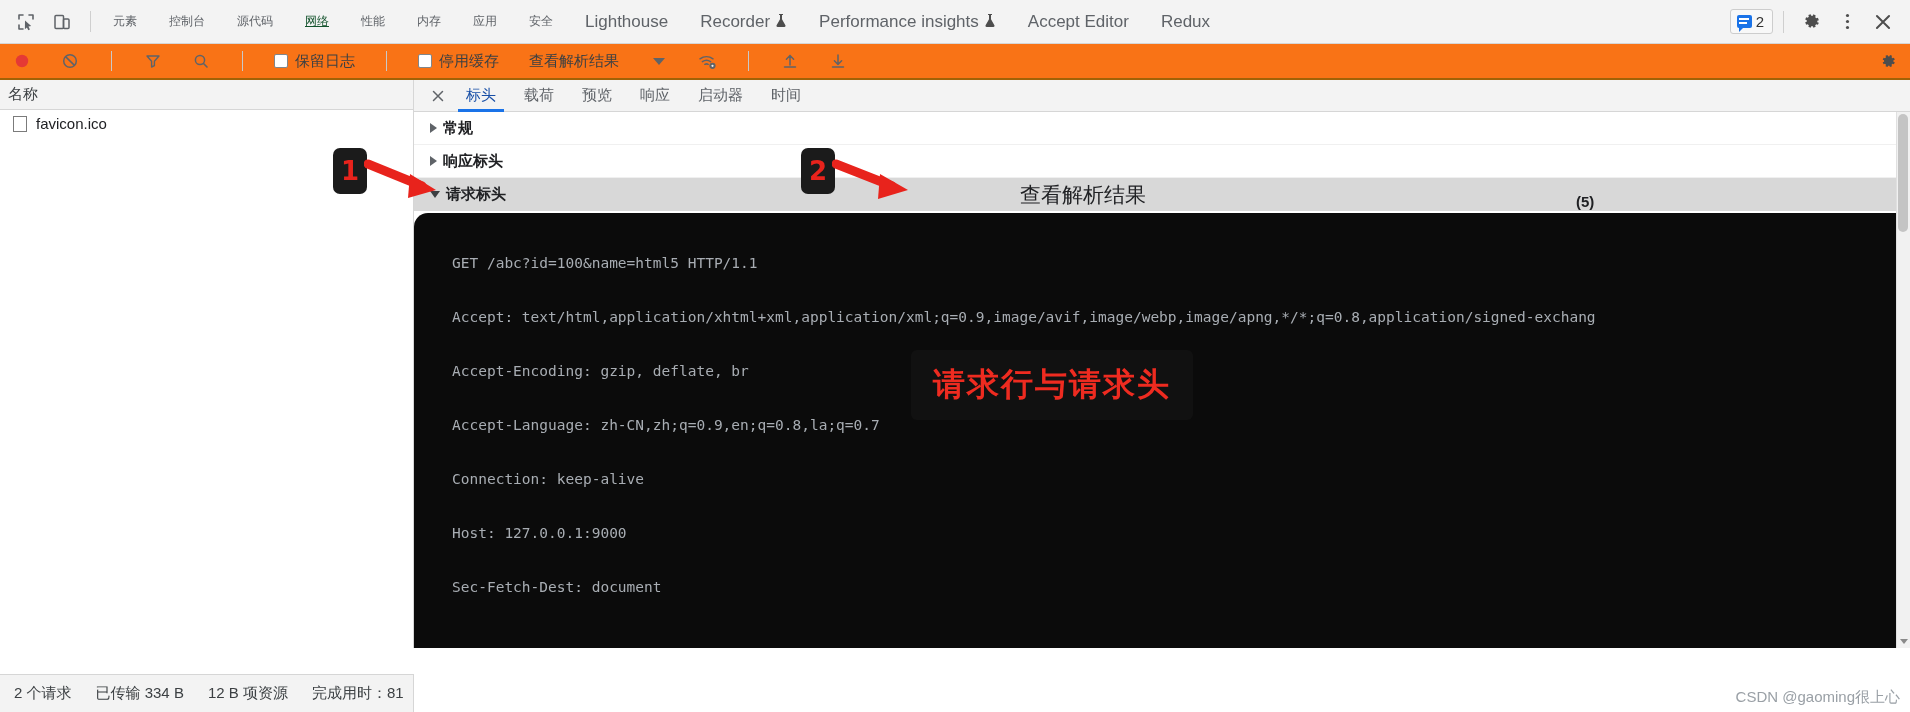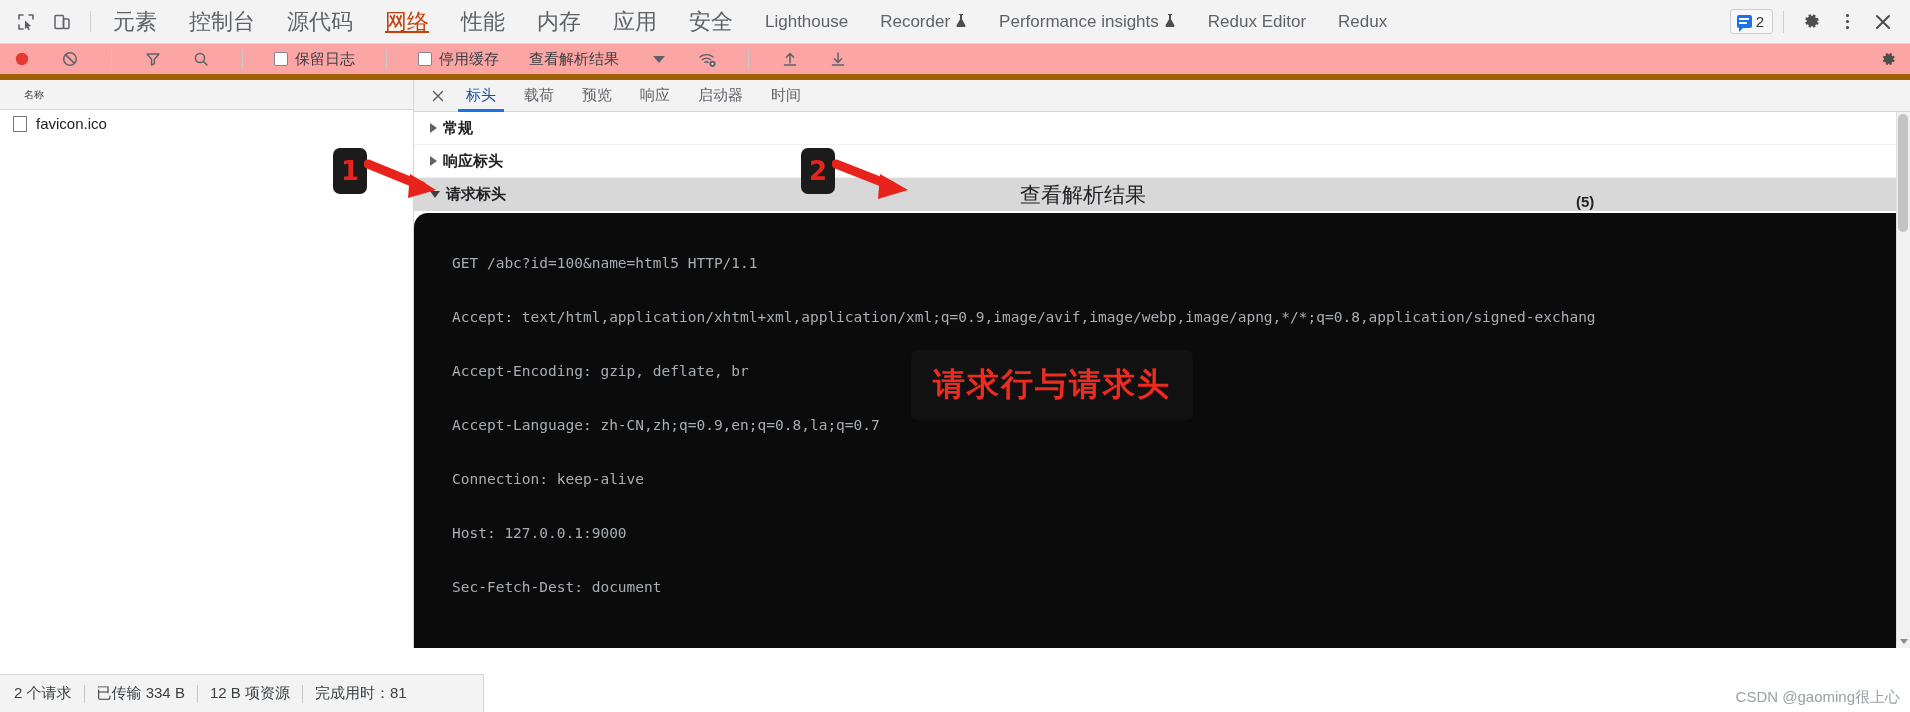--- a/index.html
+++ b/index.html
@@ -51,22 +51,22 @@
   .tab {
     display: flex;
     align-items: center;
     gap: 5px;
     padding: 0 16px;
     font-size: 17px;
     color: #5f6368;
     white-space: nowrap;
     position: relative;
   }
-  .tab.cjk { font-size: 22px; }
-  .tab.active { color: #c2410c; text-decoration: underline; }
+  .tab.cjk { font-size: 12px; }
+  .tab.active { color: #14532d; text-decoration: underline; }
   .tab.active::after {
     content: "";
     position: absolute;
     left: 10px; right: 10px; bottom: 0;
     height: 0px;
     background: transparent;
   }
   .tab .flask { font-size: 14px; color: #5f6368; }
   .tb-right {
     display: flex;
@@ -111,22 +111,22 @@
     width: 34px; height: 34px;
     display: flex; align-items: center; justify-content: center;
     border-radius: 3px;
   }
 
   
   .toolbar2 {
     display: flex;
     align-items: center;
     height: 36px;
-    background: #fca5a5;
-    border-bottom: 6px solid #a16207;
+    background: #f97316;
+    border-bottom: 2px solid #a16207;
     padding: 0 8px;
     gap: 20px;
     position: relative;
   }
   .t2btn {
     width: 28px; height: 28px;
     display: flex; align-items: center; justify-content: center;
     border-radius: 3px;
   }
   .vsep { width: 1px; height: 20px; background: #c9c9c9; margin: 0 7px; }
@@ -167,22 +167,22 @@
     width: 414px;
     border-right: 1px solid #d6d6d6;
     background: #fff;
     display: flex;
     flex-direction: column;
   }
   .col-head {
     height: 30px;
     display: flex;
     align-items: center;
-    padding-left: 24px;
-    font-size: 10px;
+    padding-left: 8px;
+    font-size: 15px;
     color: #3c4043;
     background: #f3f3f3;
     border-bottom: 1px solid #d6d6d6;
   }
   .req-row {
     height: 27px;
     display: flex;
     align-items: center;
     gap: 9px;
     padding-left: 13px;
@@ -343,21 +343,21 @@
     padding: 13px 22px;
     border-radius: 6px;
     z-index: 45;
     white-space: nowrap;
   }
 
   
   .statusbar {
     position: absolute;
     left: 0; bottom: 0;
-    width: 484px;
+    width: 414px;
     height: 38px;
     background: #f3f3f3;
     border-top: 1px solid #d6d6d6;
     border-right: 1px solid #d6d6d6;
     display: flex;
     align-items: center;
     font-size: 15px;
     color: #3c4043;
     padding-left: 14px;
     z-index: 50;
@@ -455,21 +455,21 @@
       </div>
       <div class="tab">
         <span>Performance insights</span>
         <span class="flask">
           <svg width="12" height="15" viewBox="0 0 12 15" aria-hidden="true">
             <path d="M4 1h4v1H7v4.2l3.4 6.1c.4.8-.1 1.7-1 1.7H2.6c-.9 0-1.4-.9-1-1.7L5 6.2V2H4z" fill="#4d4d4d"></path>
           </svg>
         </span>
       </div>
       <div class="tab">
-          <span>Redux Editor</span>
+          <span>Accept Editor</span>
         </div>
       <div class="tab">
           <span>Redux</span>
         </div>
     </div>
 
     <div class="tb-right">
       <div class="msgbadge">
         <span class="bubble">
             <i></i>

